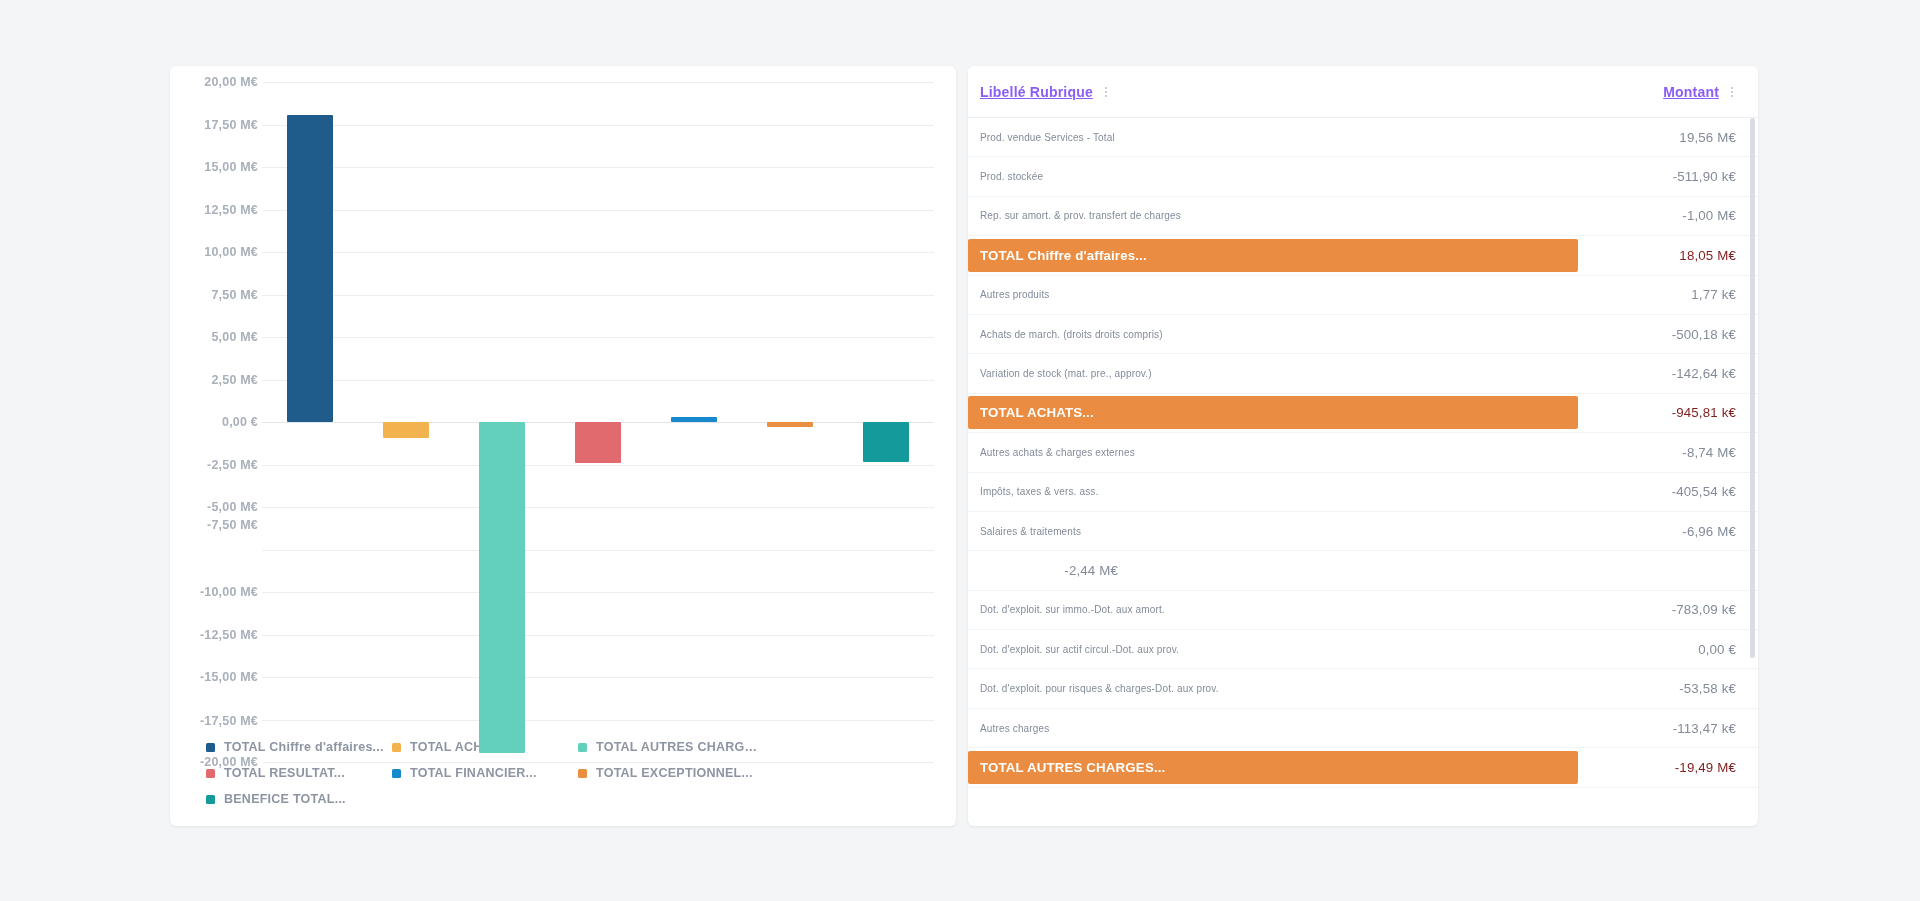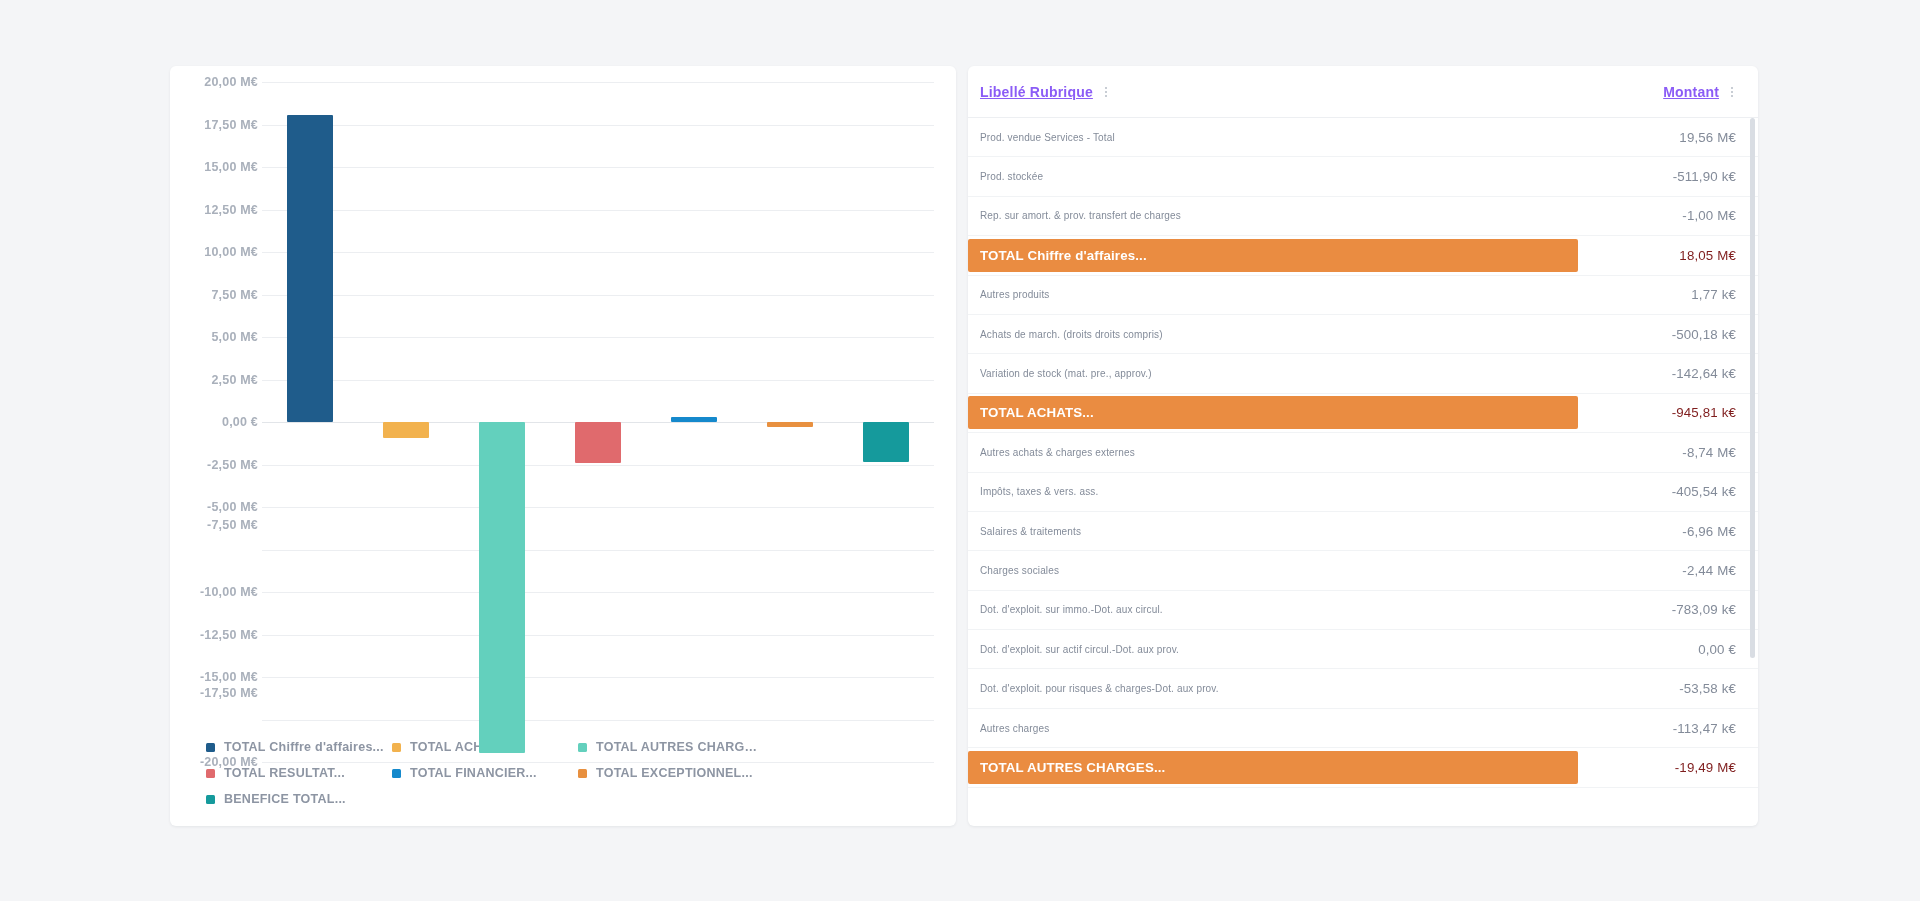--- a/index.html
+++ b/index.html
@@ -244,21 +244,21 @@
           <div class="y-label" style="top: 212.5px;">7,50 M€</div>
           <div class="y-label" style="top: 255px;">5,00 M€</div>
           <div class="y-label" style="top: 297.5px;">2,50 M€</div>
           <div class="y-label" style="top: 340px;">0,00 €</div>
           <div class="y-label" style="top: 382.5px;">-2,50 M€</div>
           <div class="y-label" style="top: 425px;">-5,00 M€</div>
           <div class="y-label" style="top: 443px;">-7,50 M€</div>
           <div class="y-label" style="top: 510px;">-10,00 M€</div>
           <div class="y-label" style="top: 552.5px;">-12,50 M€</div>
           <div class="y-label" style="top: 595px;">-15,00 M€</div>
-          <div class="y-label" style="top: 611px;">-17,50 M€</div>
+          <div class="y-label" style="top: 639px;">-17,50 M€</div>
           <div class="y-label" style="top: 680px;">-20,00 M€</div>
         </div>
       <div class="bars-layer" id="bars-layer">
           <div class="bar" title="TOTAL Chiffre d'affaires... : 18.05" style="left: 3.71429%; width: 6.85714%; top: 33.15px; height: 306.85px; background: rgb(31, 92, 139);"></div>
           <div class="bar" title="TOTAL ACHATS... : -0.95" style="left: 18%; width: 6.85714%; top: 340px; height: 16.15px; background: rgb(242, 178, 78);"></div>
           <div class="bar" title="TOTAL AUTRES CHARGES... : -19.49" style="left: 32.2857%; width: 6.85714%; top: 340px; height: 331.33px; background: rgb(99, 208, 189);"></div>
           <div class="bar" title="TOTAL RESULTAT... : -2.39" style="left: 46.5714%; width: 6.85714%; top: 340px; height: 40.63px; background: rgb(224, 106, 109);"></div>
           <div class="bar" title="TOTAL FINANCIER... : 0.28" style="left: 60.8571%; width: 6.85714%; top: 335.24px; height: 5px; background: rgb(21, 137, 204);"></div>
           <div class="bar" title="TOTAL EXCEPTIONNEL... : -0.25" style="left: 75.1429%; width: 6.85714%; top: 340px; height: 5px; background: rgb(232, 144, 63);"></div>
           <div class="bar" title="BENEFICE TOTAL... : -2.36" style="left: 89.4286%; width: 6.85714%; top: 340px; height: 40.12px; background: rgb(21, 154, 156);"></div>
@@ -354,25 +354,24 @@
         </div>
         <div class="t-row">
           <div class="cell-label">Impôts, taxes &amp; vers. ass.</div>
           <div class="cell-amount">-405,54 k€</div>
         </div>
         <div class="t-row">
           <div class="cell-label">Salaires &amp; traitements</div>
           <div class="cell-amount">-6,96 M€</div>
         </div>
         <div class="t-row">
-          <div class="cell-label">Charges sociales</div>
           <div class="cell-amount">-2,44 M€</div>
         </div>
         <div class="t-row">
-          <div class="cell-label">Dot. d'exploit. sur immo.-Dot. aux circul.</div>
+          <div class="cell-label">Dot. d'exploit. sur immo.-Dot. aux amort.</div>
           <div class="cell-amount">-783,09 k€</div>
         </div>
         <div class="t-row">
           <div class="cell-label">Dot. d'exploit. sur actif circul.-Dot. aux prov.</div>
           <div class="cell-amount">0,00 €</div>
         </div>
         <div class="t-row">
           <div class="cell-label">Dot. d'exploit. pour risques &amp; charges-Dot. aux prov.</div>
           <div class="cell-amount">-53,58 k€</div>
         </div>

